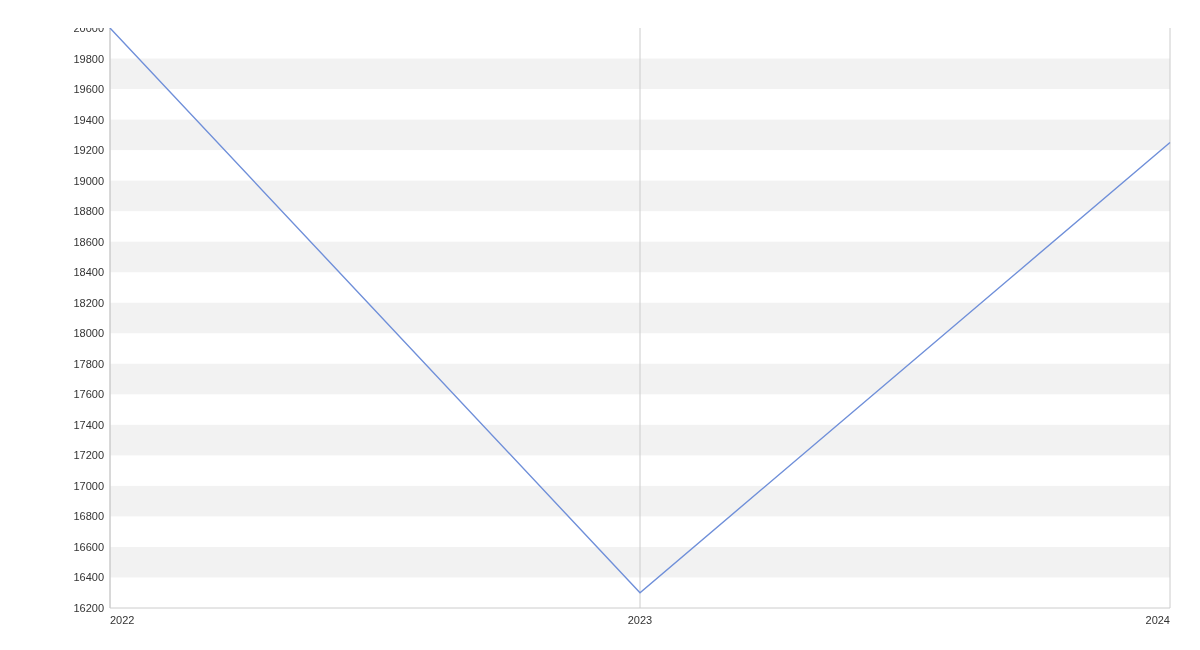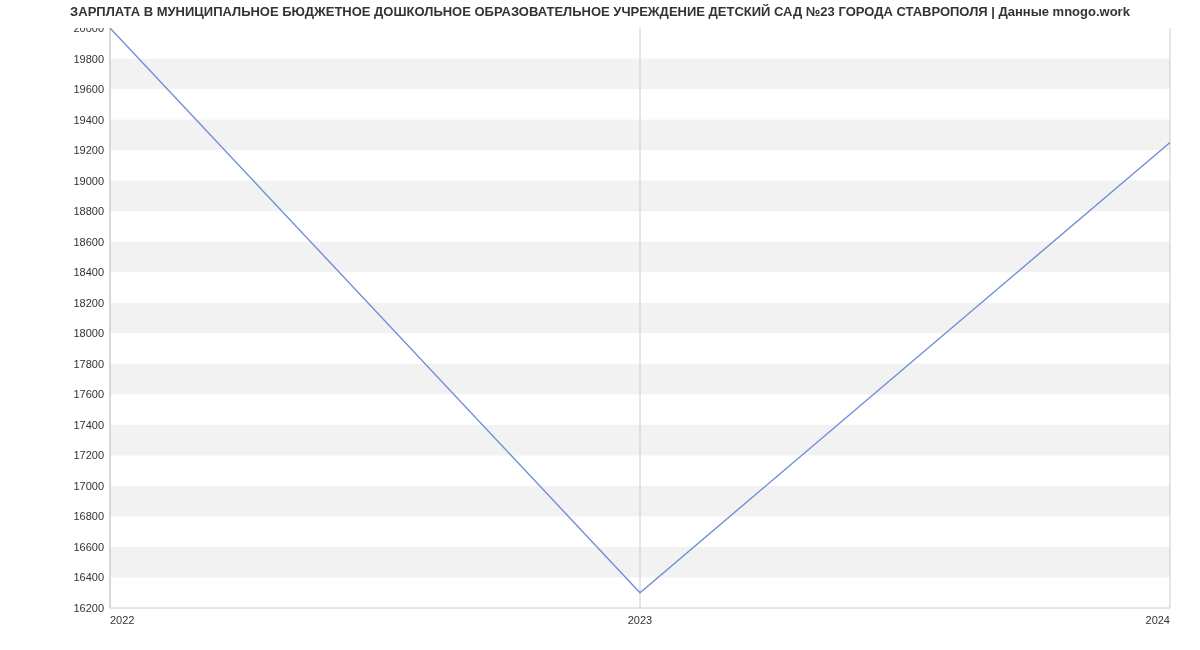--- a/index.html
+++ b/index.html
@@ -35,21 +35,20 @@
   }
   svg { display: block; }
   .gridband { fill: #f2f2f2; }
   .axisline { stroke: #cccccc; stroke-width: 1; }
   .dataline { stroke: #6f8fd9; stroke-width: 1.4; fill: none; }
 </style>
 </head>
 <body>
 
 <div class="chart-wrap">
-  <div class="title">ЗАРПЛАТА В МУНИЦИПАЛЬНОЕ БЮДЖЕТНОЕ ДОШКОЛЬНОЕ ОБРАЗОВАТЕЛЬНОЕ УЧРЕЖДЕНИЕ ДЕТСКИЙ САД №23 ГОРОДА СТАВРОПОЛЯ | Данные mnogo.work</div>
   <div class="plot-area">
     <svg id="chart-svg" width="1110" height="610">
         <rect x="40" y="518.9473684210526" width="1060" height="30.526315789473756" class="gridband"></rect>
         <rect x="40" y="457.89473684210526" width="1060" height="30.526315789473642" class="gridband"></rect>
         <rect x="40" y="396.8421052631579" width="1060" height="30.5263157894737" class="gridband"></rect>
         <rect x="40" y="335.7894736842105" width="1060" height="30.526315789473642" class="gridband"></rect>
         <rect x="40" y="274.7368421052632" width="1060" height="30.5263157894737" class="gridband"></rect>
         <rect x="40" y="213.6842105263158" width="1060" height="30.526315789473642" class="gridband"></rect>
         <rect x="40" y="152.63157894736844" width="1060" height="30.526315789473642" class="gridband"></rect>
         <rect x="40" y="91.57894736842108" width="1060" height="30.526315789473642" class="gridband"></rect>

